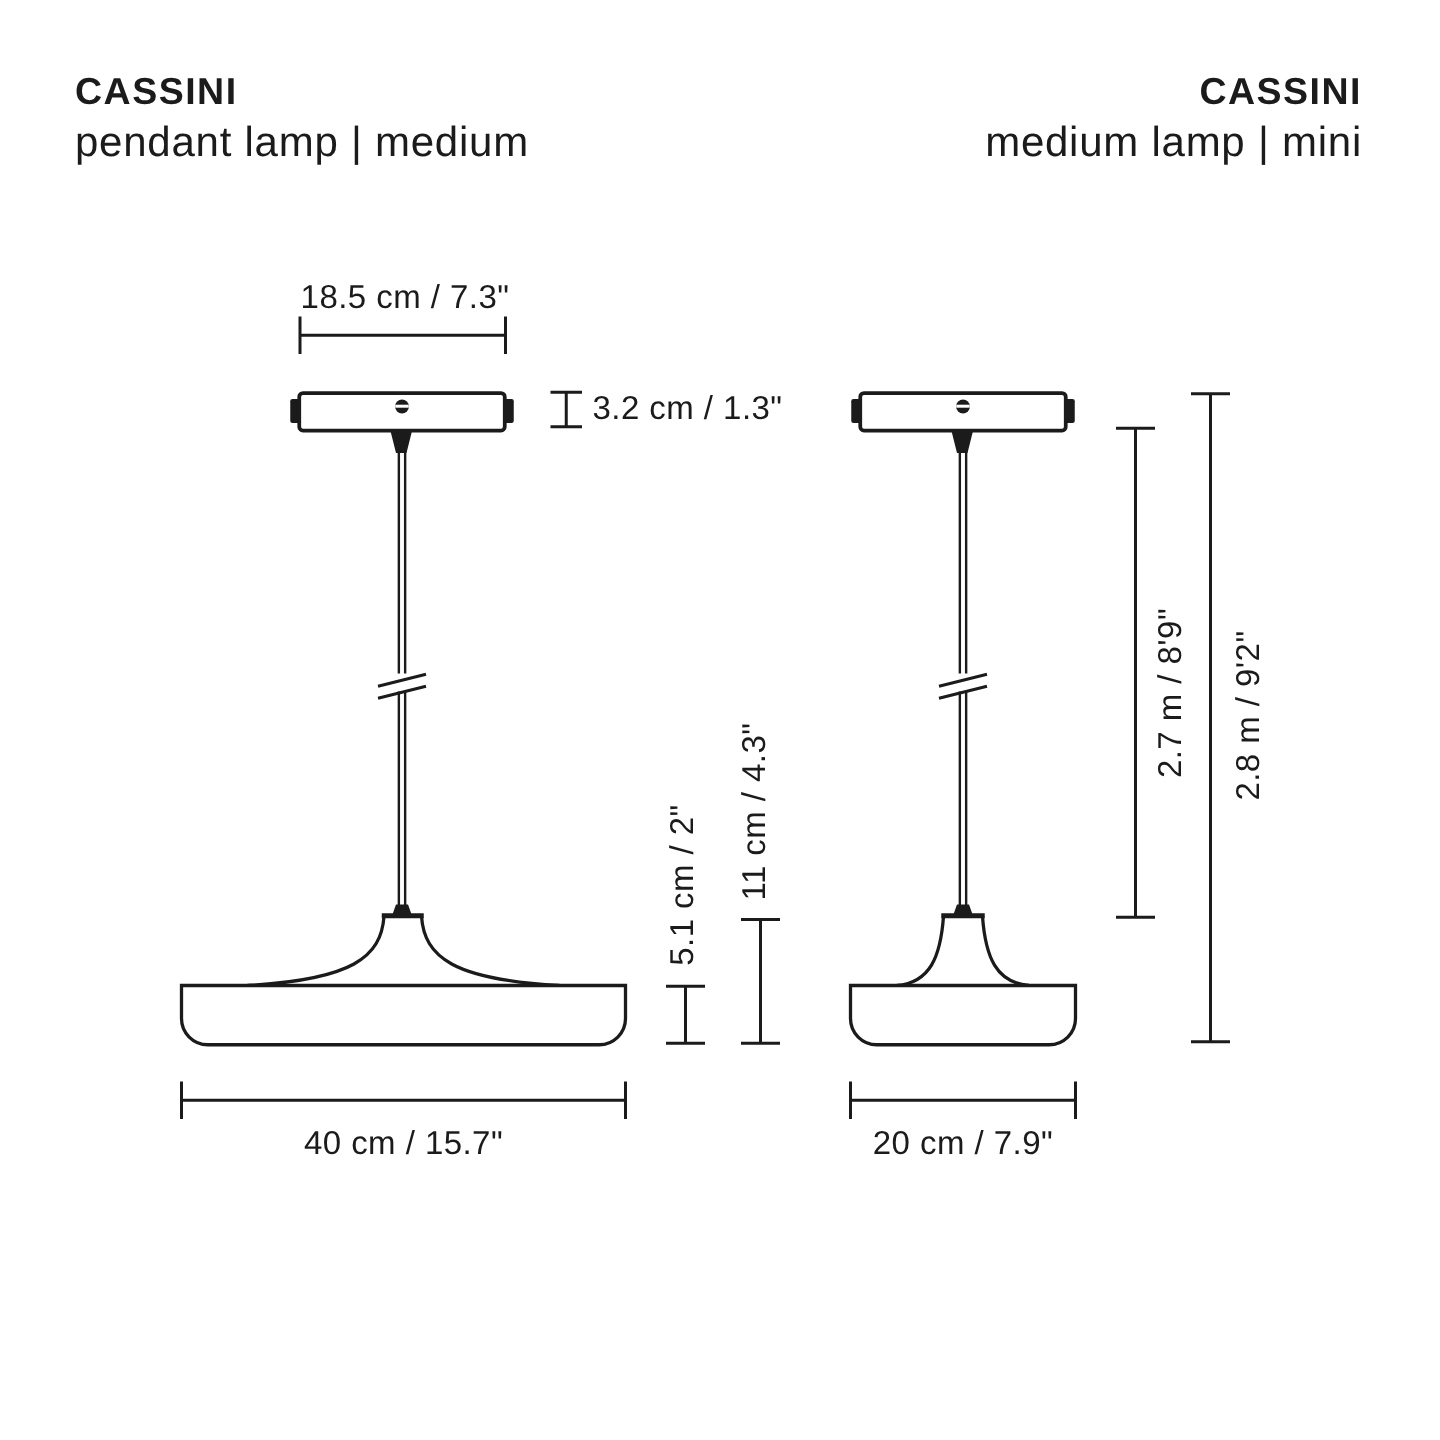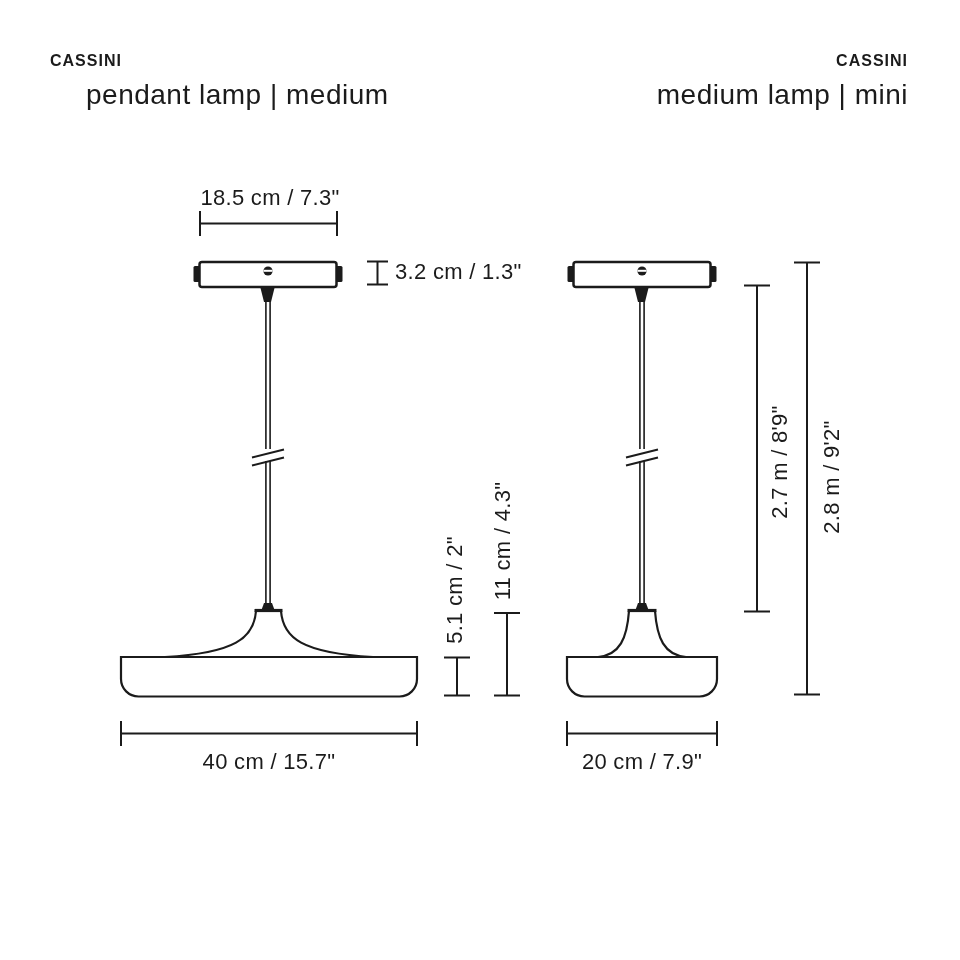--- a/index.html
+++ b/index.html
@@ -22,33 +22,32 @@
     top: 0;
   }
   .product-header {
     position: absolute;
     top: 46px;
     white-space: nowrap;
   }
   .product-header.left { left: 50px; text-align: left; }
   .product-header.right { right: 52px; text-align: right; }
   .brand {
-    font-size: 16px;
+    font-size: 25px;
     font-weight: bold;
     letter-spacing: 1px;
     line-height: 30px;
     color: #1b1b1b;
   }
   .variant {
     font-size: 28px;
     font-weight: normal;
     letter-spacing: 0.5px;
     line-height: 37px;
     color: #1b1b1b;
-    margin-left: 36px;
   }
   .dim-label {
     position: absolute;
     font-size: 22px;
     letter-spacing: 0.3px;
     color: #1b1b1b;
     white-space: nowrap;
   }
   .dim-label.center { transform: translate(-50%, -50%); }
   .dim-label.left-anchor { transform: translate(0, -50%); }

